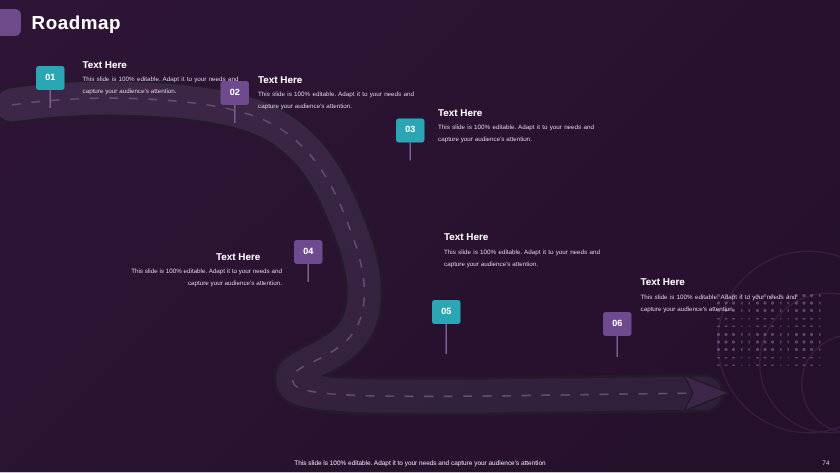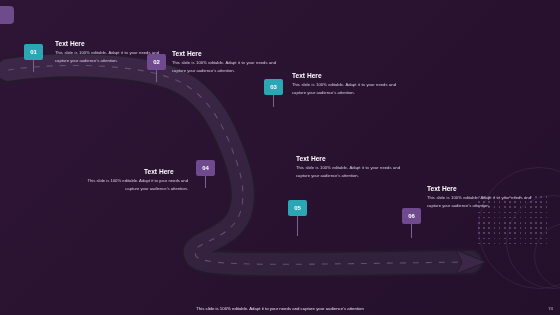--- a/index.html
+++ b/index.html
@@ -292,20 +292,21 @@
       <i style="left: 41.6px; top: 46.8px;"></i>
       <i style="left: 46.8px; top: 46.8px;"></i>
       <i style="left: 52px; top: 46.8px;"></i>
       <i style="left: 57.2px; top: 46.8px;"></i>
       <i style="left: 62.4px; top: 46.8px;"></i>
       <i style="left: 67.6px; top: 46.8px;"></i>
     </div>
 
   <div class="title-bar">
     <div class="title-tab"></div>
+    <div class="title-text">Roadmap</div>
   </div>
 
   <div class="road-wrap">
     <svg width="560" height="260" viewBox="0 0 560 260" xmlns="http://www.w3.org/2000/svg">
       <defs>
         <linearGradient id="roadg" x1="0" y1="0" x2="1" y2="1">
           <stop offset="0%" stop-color="#3d2748"></stop>
           <stop offset="100%" stop-color="#30203b"></stop>
         </linearGradient>
       </defs>

